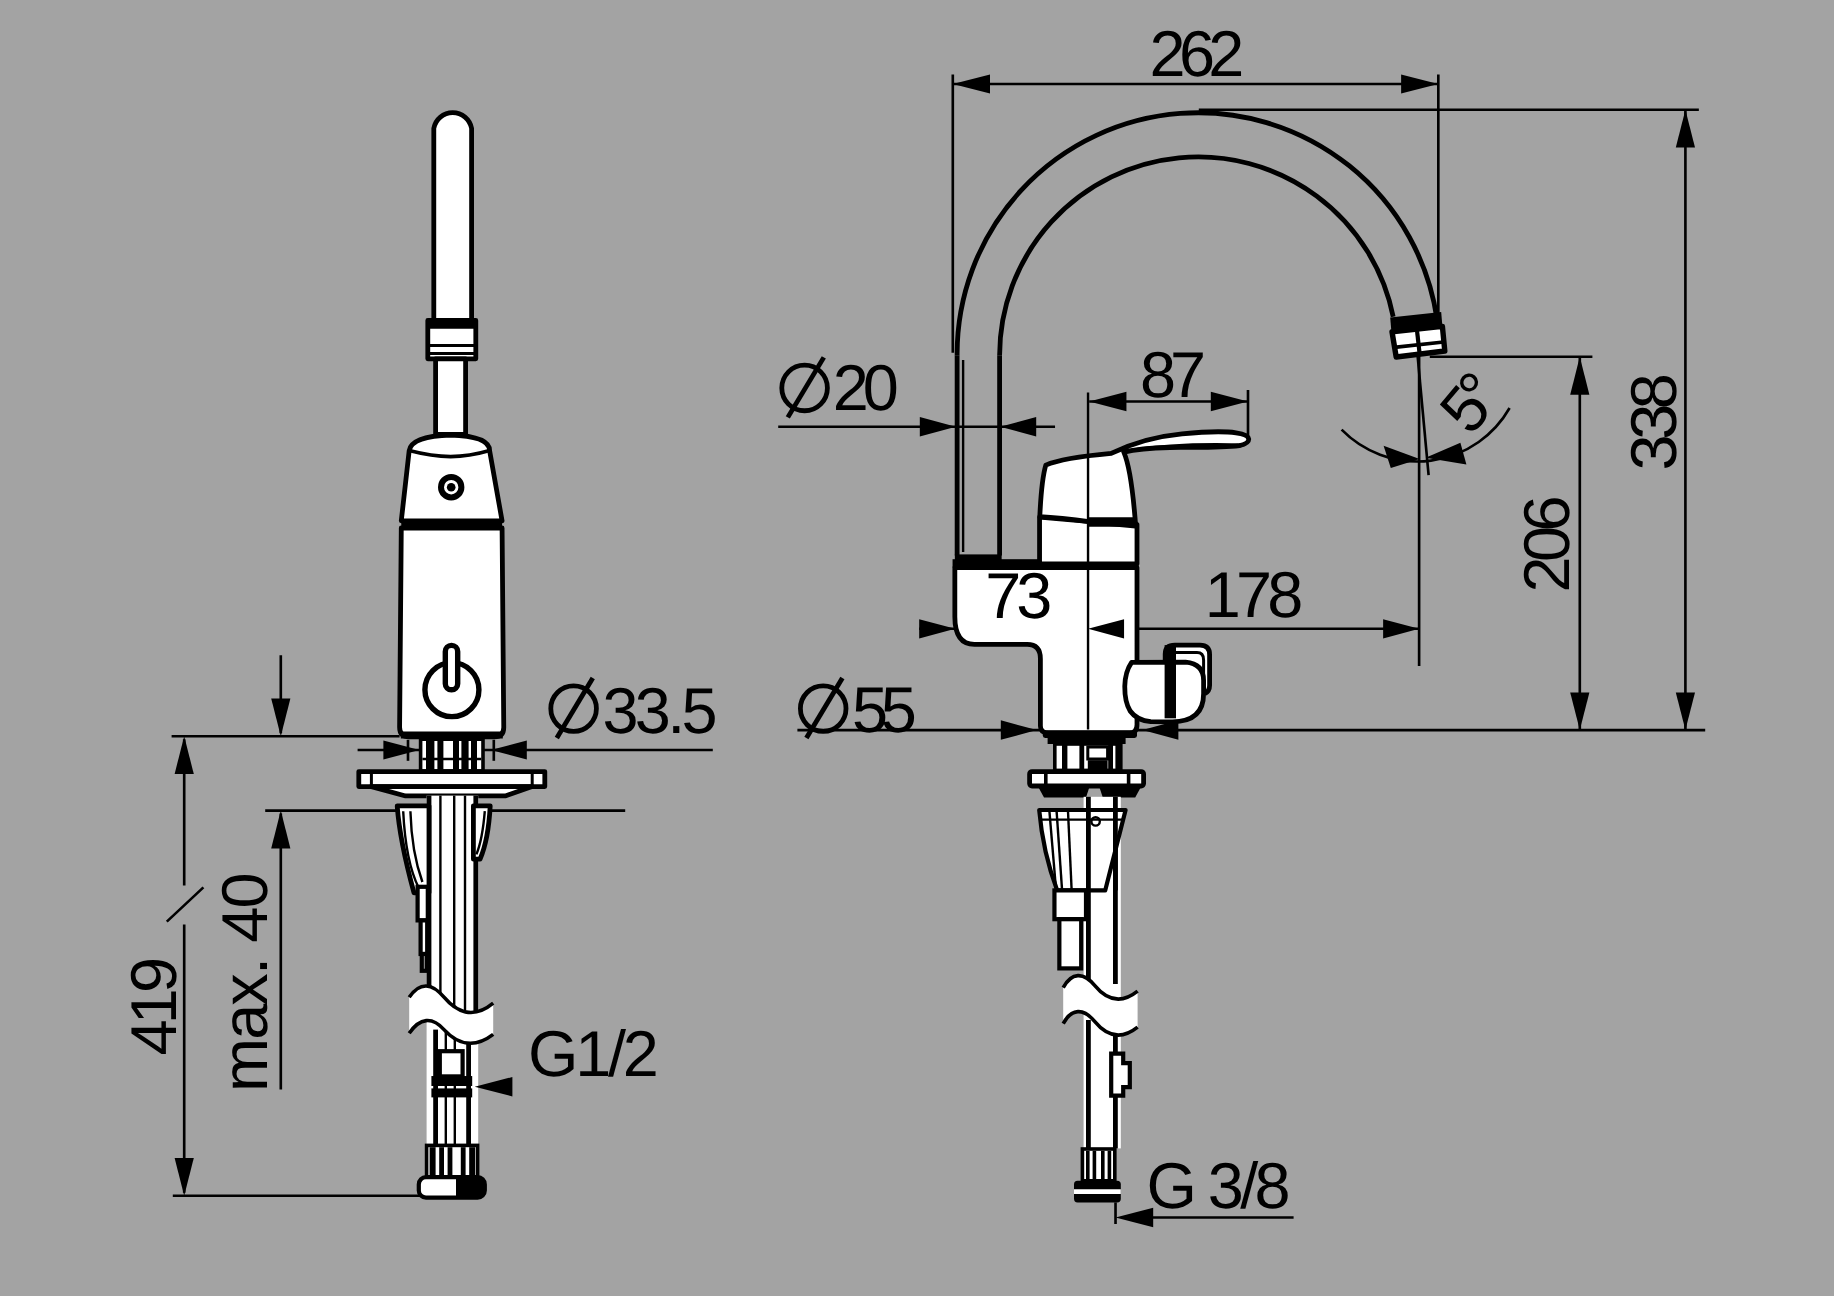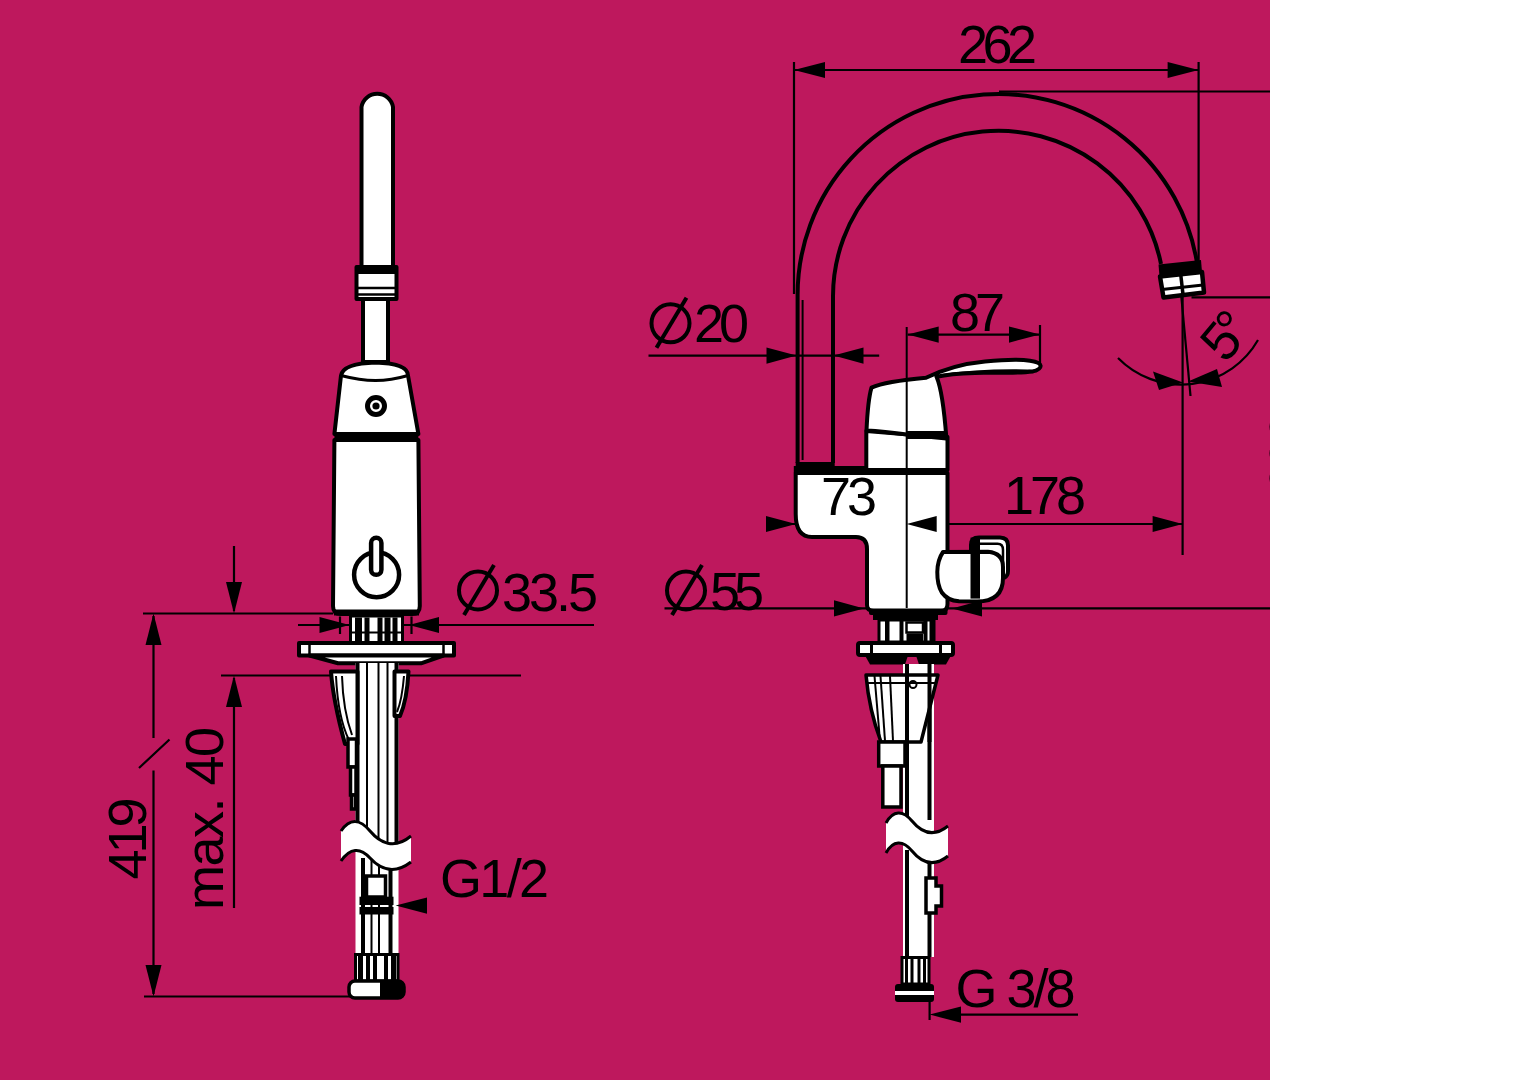--- a/index.html
+++ b/index.html
@@ -1,16 +1,16 @@
 <!DOCTYPE html>
 <html><head>
 <meta charset="utf-8">
 <style>
 html,body{margin:0;padding:0;background:#fff;}
-#page{position:relative;width:1270px;height:1080px;background:#be185d;overflow:hidden;}
+#page{position:relative;width:1528px;height:1080px;background:#a3a3a3;overflow:hidden;}
 svg{position:absolute;left:0;top:0;}
 text{font-family:"Liberation Sans",sans-serif;fill:#000;}
 </style>
 </head>
 <body>
 <div id="page">
 <svg width="1528" height="1080" viewBox="0 0 1528 1080">
 
 <g stroke="#000" stroke-width="2.2" fill="none">
 

